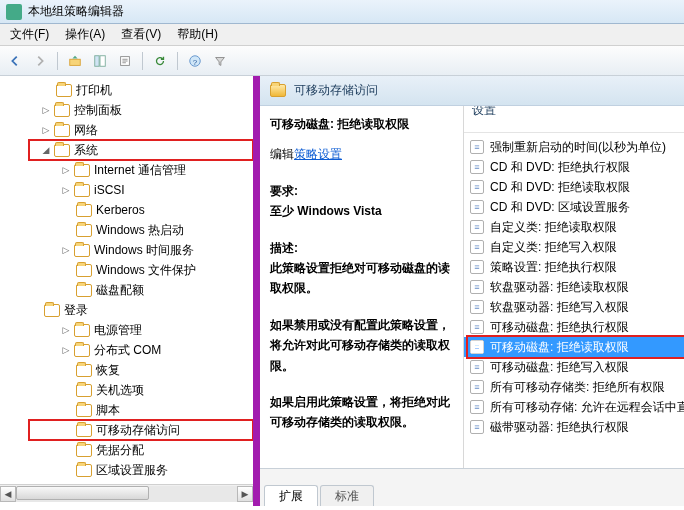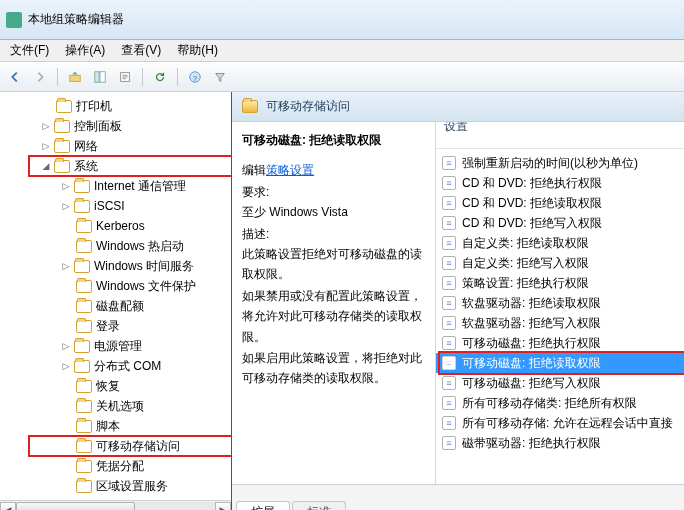--- a/index.html
+++ b/index.html
@@ -1,44 +1,44 @@
 <!DOCTYPE html>
 <html><head>
 <meta charset="utf-8">
 <style>
 * { box-sizing: border-box; margin: 0; padding: 0; font-family: "Microsoft YaHei", "Segoe UI", Tahoma, sans-serif; }
 body { width: 684px; height: 510px; overflow: hidden; background: #fff; font-size: 12px; }
-.titlebar { height: 40px; background: linear-gradient(#eaf3fb, #d7e7f5); border-bottom: 1px solid #a0b8d0; display: flex; align-items: center; padding: 0 6px; }
+.titlebar { height: 24px; background: linear-gradient(#eaf3fb, #d7e7f5); border-bottom: 1px solid #a0b8d0; display: flex; align-items: center; padding: 0 6px; }
 .titlebar .app-icon { width: 16px; height: 16px; background: #4a8; border-radius: 2px; margin-right: 6px; position: relative; }
 .titlebar .title { font-size: 12px; color: #000; }
 .menubar { height: 22px; display: flex; align-items: center; padding: 0 4px; background: #f0f0f0; border-bottom: 1px solid #d0d0d0; gap: 4px; }
 .menubar span { padding: 2px 6px; cursor: default; }
 .toolbar { height: 30px; background: linear-gradient(#fdfdfd,#e8eef4); border-bottom: 1px solid #c8d0d8; display: flex; align-items: center; padding: 0 4px; gap: 3px; }
 .tbtn { width: 22px; height: 22px; display: flex; align-items: center; justify-content: center; border: 1px solid transparent; border-radius: 2px; }
 .tsep { width: 1px; height: 18px; background: #c0c8d0; margin: 0 3px; }
 .main { display: flex; height: calc(510px - 28px - 22px - 30px); }
-.tree-pane { width: 232px; border-right: 1px solid #a21caf; overflow-y: auto; overflow-x: auto; position: relative; background: #fff; }
+.tree-pane { width: 260px; border-right: 7px solid #a21caf; overflow-y: auto; overflow-x: auto; position: relative; background: #fff; }
 .tree-inner { padding: 4px 0 4px 0; width: 260px; }
 .tree-node { display: flex; align-items: center; height: 20px; padding-left: 0; white-space: nowrap; }
 .expander { width: 12px; height: 12px; display: inline-flex; align-items: center; justify-content: center; font-size: 9px; color: #666; cursor: default; }
 .folder-icon { width: 16px; height: 13px; background: linear-gradient(#ffe9a8,#f7c f4a 60%,#f0b838); border: 1px solid #d8a030; border-radius: 2px; margin: 0 4px 0 2px; position: relative; }
 .folder-icon::before { content:""; position:absolute; top:-3px; left:0; width:7px; height:3px; background:#f7d478; border:1px solid #d8a030; border-bottom:none; border-radius:2px 2px 0 0;}
 .node-label { font-size: 12px; color: #000; }
 .hl-red { position: relative; }
 .hl-red::after { content:""; position:absolute; left:28px; right:6px; top:-1px; bottom:-1px; border:2px solid #e02020; pointer-events:none; }
 .right-pane { flex:1; display:flex; flex-direction:column; overflow:hidden; }
 .header-band { height: 30px; background: linear-gradient(#e8f0f8,#d4e4f0); border-bottom:1px solid #c0d0e0; display:flex; align-items:center; padding:0 10px; gap:8px; }
 .header-band .hicon { width:16px; height:13px; background: linear-gradient(#ffe9a8,#f0b838); border:1px solid #d8a030; border-radius:2px; position:relative;}
 .header-band .hicon::before{content:"";position:absolute;top:-3px;left:0;width:7px;height:3px;background:#f7d478;border:1px solid #d8a030;border-bottom:none;border-radius:2px 2px 0 0;}
 .header-band .htxt { font-size: 12px; color:#1a3a5a; }
 .content-row { flex:1; display:flex; overflow:hidden; }
 .detail-col { width: 204px; padding: 8px 10px; border-right:1px solid #d8d8d8; font-size:12px; color:#000; line-height:1.7; overflow:hidden;}
 .detail-col .dtitle { font-weight:bold; margin-bottom:10px; }
 .detail-col .lnk { color:#0b5bd3; text-decoration:underline; cursor:pointer; }
-.detail-col .sect { margin-top:1px; }
+.detail-col .sect { margin-top:16px;font-weight:bold; }
 .list-col { flex:1; overflow-y:auto; overflow-x:auto; }
 .list-col-inner { padding:4px 0; width: 280px; }
 .list-hdr { height:22px; display:flex; align-items:center; padding:4px 8px 22px; font-size:12px; color:#1a3a5a; border-bottom:1px solid #e4e4e4;}
 .list-item { display:flex; align-items:center; height:20px; padding:0 6px; white-space:nowrap;}
 .list-item.sel { background:#3399ff; color:#fff; }
 .list-item.sel .li-icon{ filter:brightness(1.2);}
 .li-icon { width:14px; height:14px; margin-right:6px; display:inline-block; background:#fff; border:1px solid #b0b0b0; border-radius:2px; position:relative; font-size:9px; line-height:12px; text-align:center; color:#3a7; }
 .li-icon::after{content:"≡"; color:#6a8fc8; font-size:9px;}
 .list-item .txt { font-size:12px; }
 .list-col .hl-red2 { position:relative; }
@@ -164,21 +164,21 @@
           <span class="node-label">Windows 时间服务</span>
         </div>
       <div class="tree-node" style="padding-left:74px">
           <span class="folder-icon"></span>
           <span class="node-label">Windows 文件保护</span>
         </div>
       <div class="tree-node" style="padding-left:74px">
           <span class="folder-icon"></span>
           <span class="node-label">磁盘配额</span>
         </div>
-      <div class="tree-node" style="padding-left:74px">
+      <div class="tree-node" style="padding-left:42px">
           <span class="folder-icon"></span>
           <span class="node-label">登录</span>
         </div>
       <div class="tree-node" style="padding-left:60px">
           <span class="expander">▷</span>
           <span class="folder-icon"></span>
           <span class="node-label">电源管理</span>
         </div>
       <div class="tree-node" style="padding-left:60px">
           <span class="expander">▷</span>
@@ -251,21 +251,21 @@
           <div class="list-item">
               <span class="li-icon"></span>
               <span class="txt">CD 和 DVD: 拒绝执行权限</span>
             </div>
           <div class="list-item">
               <span class="li-icon"></span>
               <span class="txt">CD 和 DVD: 拒绝读取权限</span>
             </div>
           <div class="list-item">
               <span class="li-icon"></span>
-              <span class="txt">CD 和 DVD: 拒绝写入权限</span>
+              <span class="txt">CD 和 DVD: 区域设置服务</span>
             </div>
           <div class="list-item">
               <span class="li-icon"></span>
               <span class="txt">自定义类: 拒绝读取权限</span>
             </div>
           <div class="list-item">
               <span class="li-icon"></span>
               <span class="txt">自定义类: 拒绝写入权限</span>
             </div>
           <div class="list-item">

